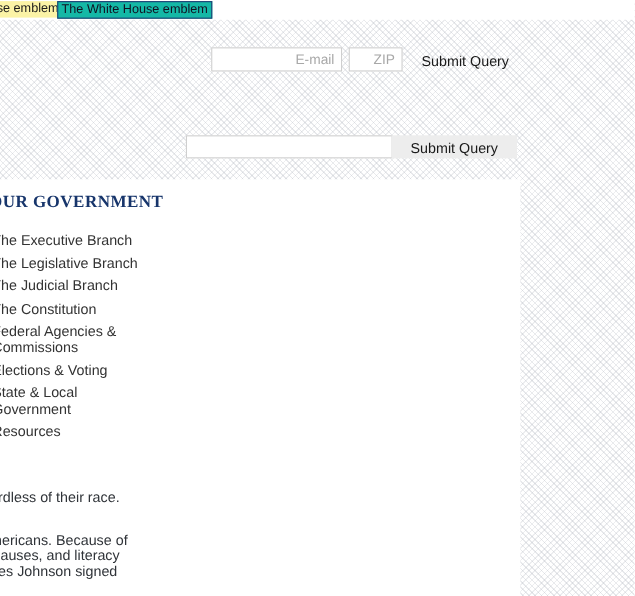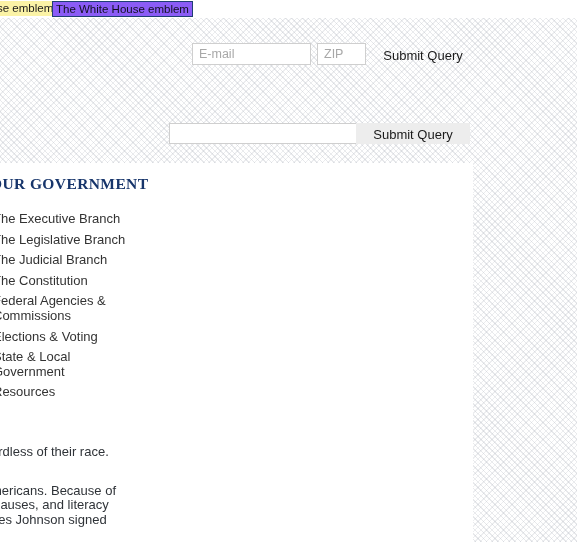--- a/index.html
+++ b/index.html
@@ -52,38 +52,39 @@
     color: #1a1a1a;
     font-size: 11.5px;
     white-space: nowrap;
   }
   #tooltip-box {
     position: absolute;
     left: 52px; top: 1px;
     height: 14px;
     line-height: 14px;
     padding: 0 3px;
-    background: #8b5cf6;
+    background: #14b8a6;
     border: 1px solid #1f3f74;
     color: #111122;
     font-size: 11.5px;
     white-space: nowrap;
   }
 
   
   .text-input {
     position: absolute;
     box-sizing: border-box;
     background: #ffffff;
     border: 1px solid #cfcfcf;
     color: #9a9a9a;
     font-size: 12.5px;
     font-family: "Liberation Sans", sans-serif;
     padding: 0 6px;
     outline: none;
+    text-align: right;
   }
   .text-input::placeholder { color: #a8a8a8; opacity: 1; }
 
   #email-field  { left: 192px; top: 43px;  width: 119px; height: 22px; }
   #zip-field    { left: 317px; top: 43px;  width: 49px;  height: 22px; }
   #keyword-field{ left: 169px; top: 123px; width: 188px; height: 21px; }
 
   .submit-btn {
     position: absolute;
     box-sizing: border-box;

